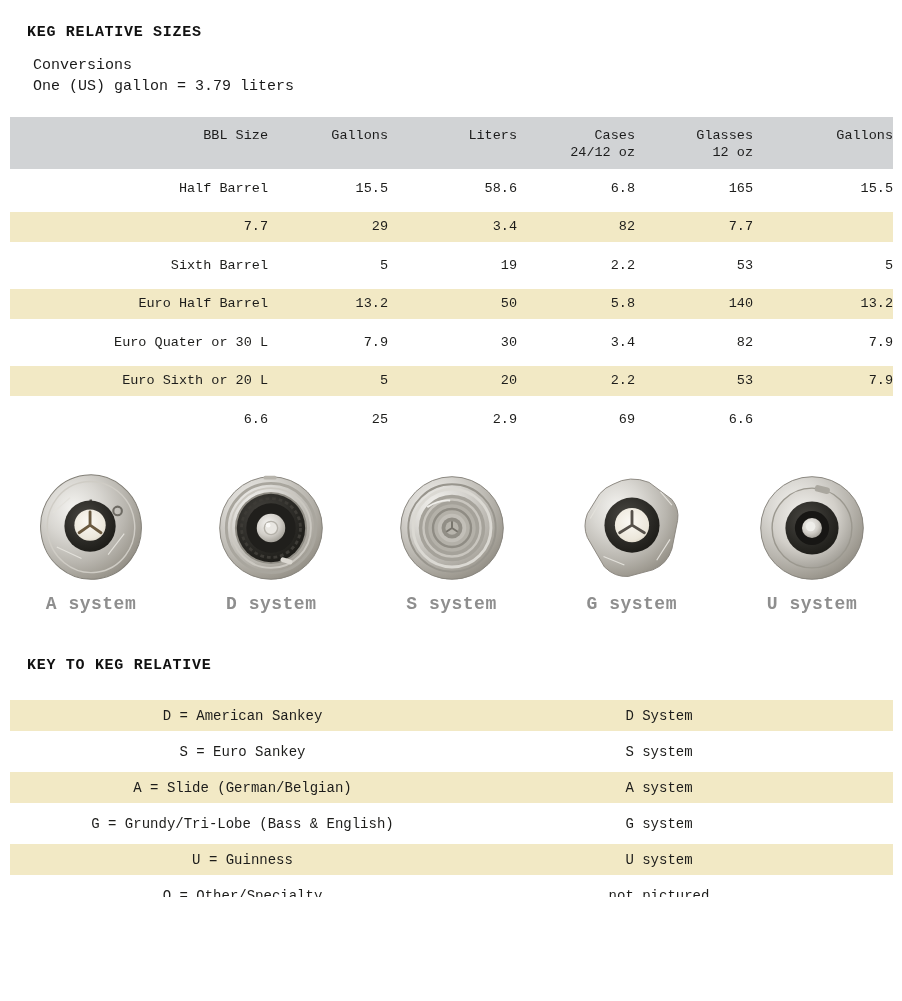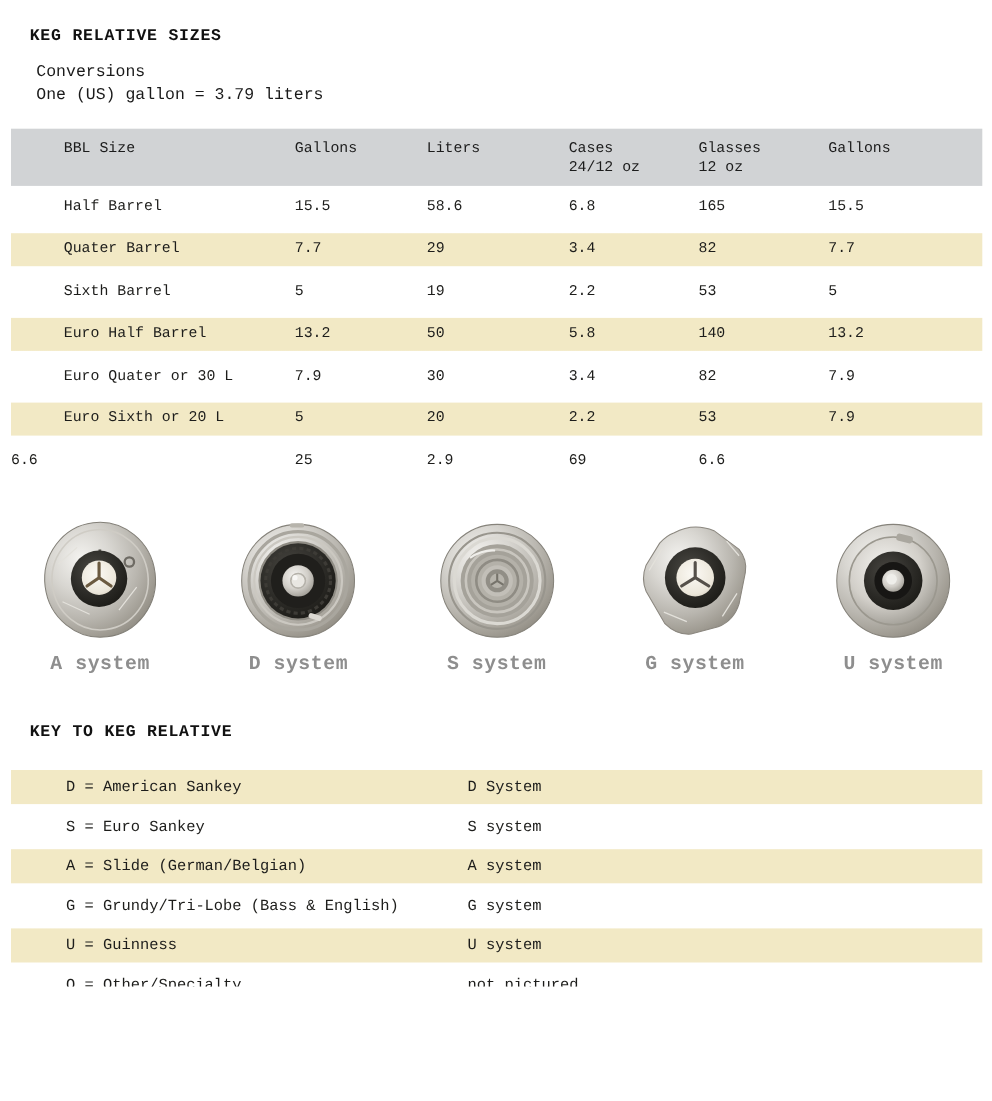--- a/index.html
+++ b/index.html
@@ -23,21 +23,21 @@
   .keg-table{margin:20px 0 0 10px;width:883px;}
   .trow{
     display:grid;
     grid-template-columns:258px 120px 129px 118px 118px 1fr;
     align-items:center;
   }
   .thead{
     height:52px;background:#d1d3d5;align-items:start;
   }
   .thead .cell{padding-top:10px;line-height:17px;font-size:13.5px;color:#1c1c1c;}
-  .cell{font-size:13.5px;}
+  .cell{font-size:13.5px;text-align:right;}
   .cell.c0{padding-left:48px;}
   .sub{display:block;font-size:13.5px;}
   .drow{height:38.5px;}
   .drow.shaded{
     background:linear-gradient(#f2e9c5,#f2e9c5) center / 100% 30px no-repeat;
   }
 
   
   #tap-title{margin:34px 0 0 27px;}
   .taps{
@@ -46,21 +46,21 @@
   }
   .tapfig{width:114px;text-align:center;}
   .tapfig svg{display:block;width:114px;height:114px;}
   .tapfig .tlabel{
     display:block;margin-top:9px;
     font-size:18px;font-weight:700;letter-spacing:.5px;color:#8e8e8e;
   }
 
   
   #key-title{margin:43px 0 0 27px;}
-  .key-table{margin:24px 0 0 10px;width:883px;font-size:14px;}
+  .key-table{margin:24px 0 0 10px;width:883px;font-size:14px;text-align:center;}
   .krow{
     display:grid;grid-template-columns:415px 1fr;
     height:36px;align-items:center;
   }
   .krow.shaded{
     background:linear-gradient(#f2e9c5,#f2e9c5) center / 100% 31px no-repeat;
   }
   .kcode{padding-left:50px;}
 </style>
 </head>
@@ -114,21 +114,20 @@
 
     <div class="trow drow">
       <div class="cell c0">Half Barrel</div>
       <div class="cell">15.5</div>
       <div class="cell">58.6</div>
       <div class="cell">6.8</div>
       <div class="cell">165</div>
       <div class="cell">15.5</div>
     </div>
     <div class="trow drow shaded">
-      <div class="cell c0">Quater Barrel</div>
       <div class="cell">7.7</div>
       <div class="cell">29</div>
       <div class="cell">3.4</div>
       <div class="cell">82</div>
       <div class="cell">7.7</div>
     </div>
     <div class="trow drow">
       <div class="cell c0">Sixth Barrel</div>
       <div class="cell">5</div>
       <div class="cell">19</div>

